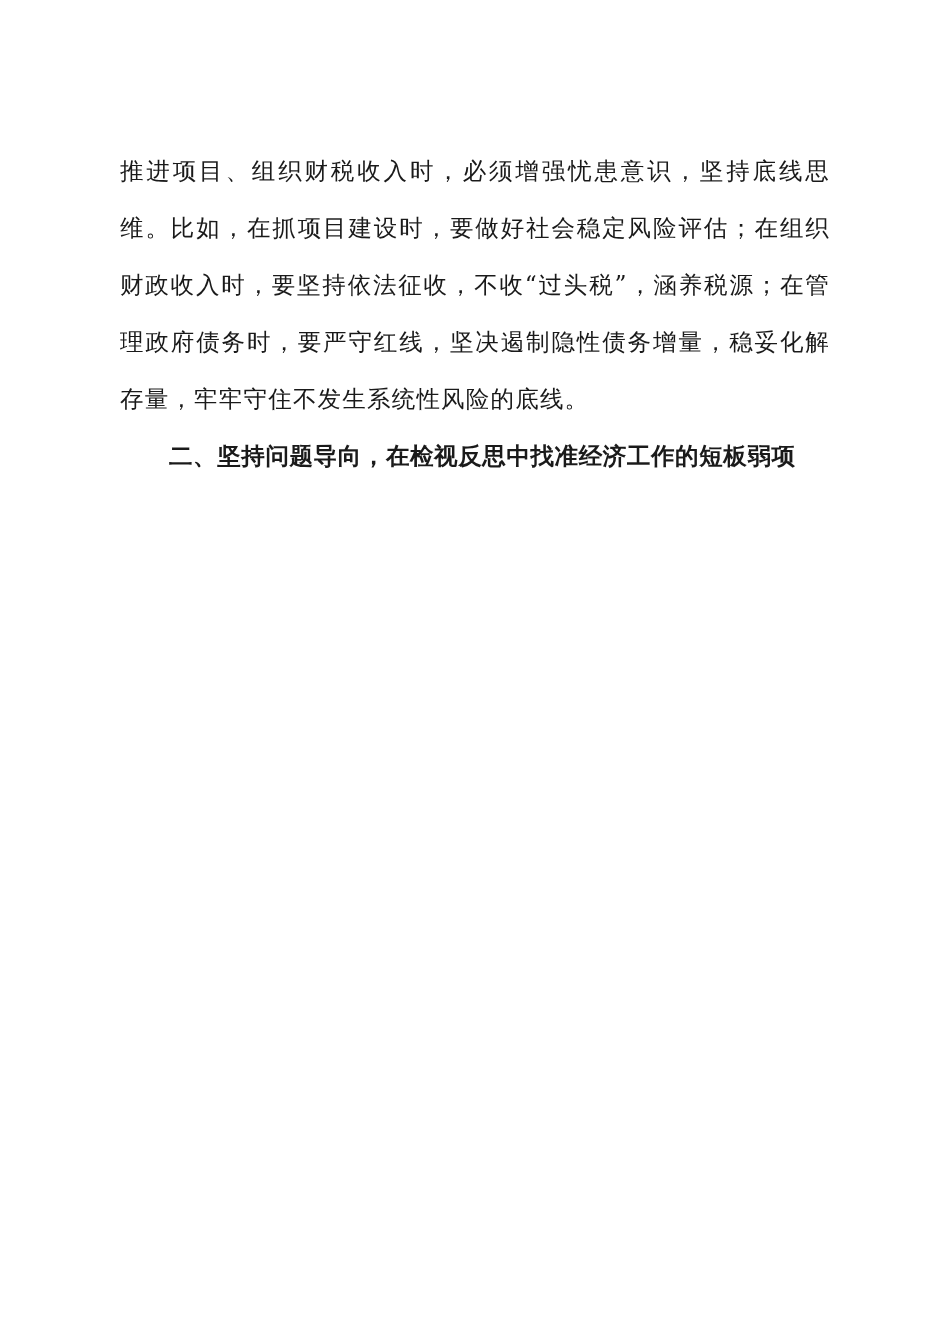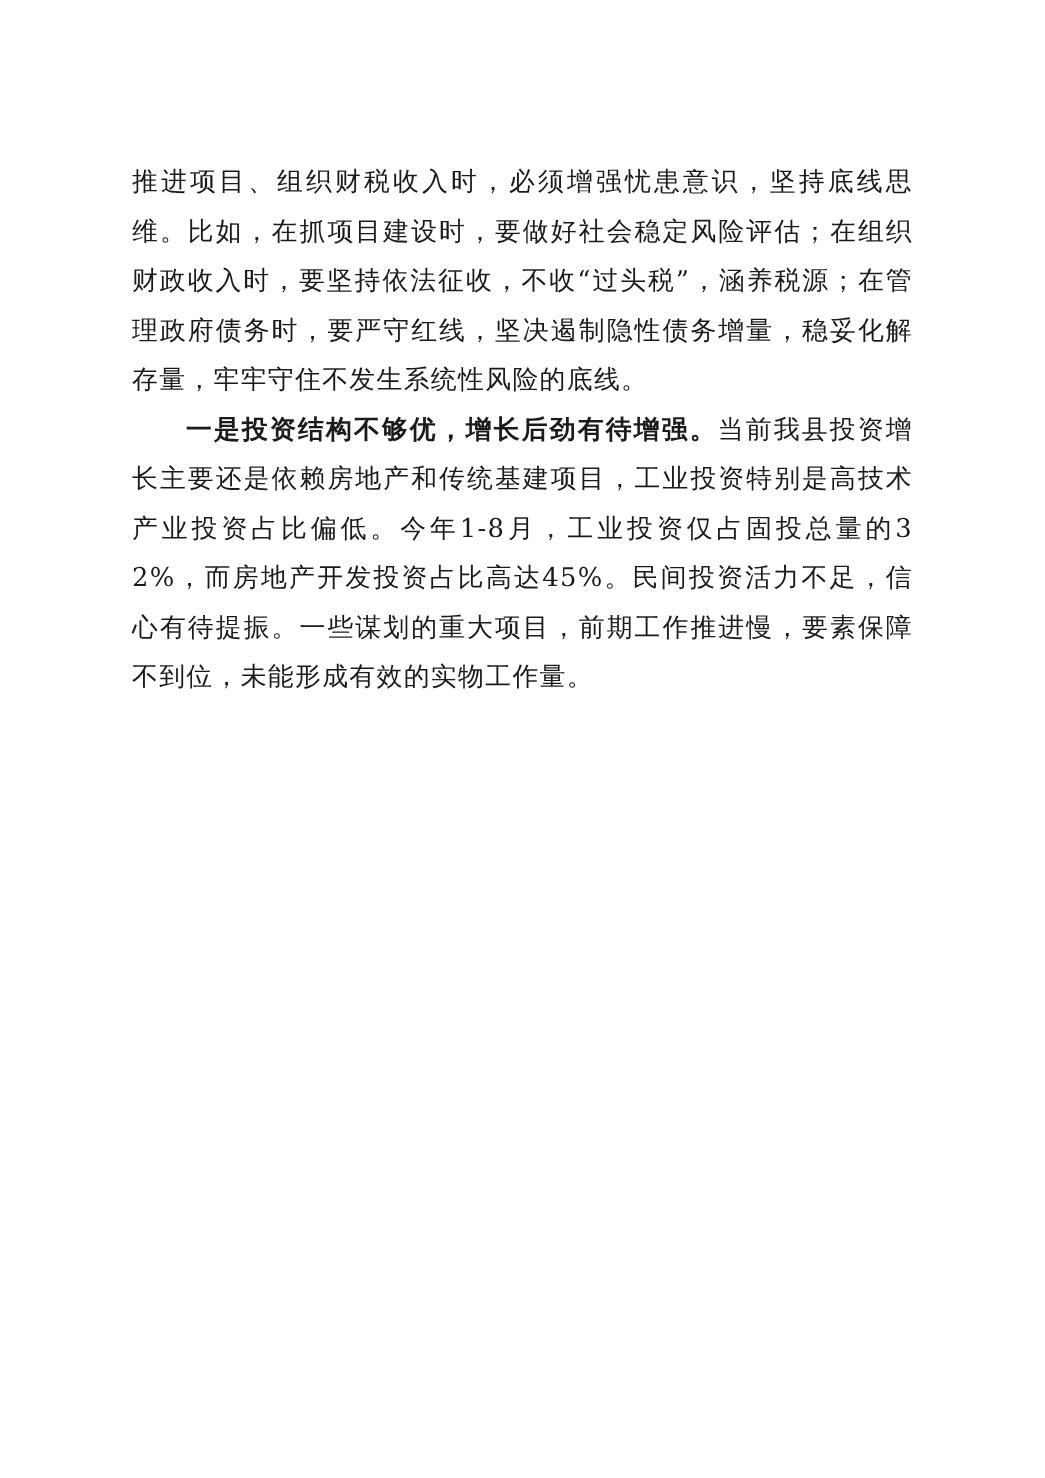--- a/index.html
+++ b/index.html
@@ -17,21 +17,21 @@
     }
     .page {
       position: absolute;
       left: 120px;
       top: 143px;
       width: 710px;
     }
     .para {
       margin: 0;
       font-size: 23.5px;
-      line-height: 45px;
+      line-height: 57px;
       text-align: justify;
       text-justify: inter-character;
       letter-spacing: 1.2px;
       word-break: break-all;
       white-space: normal;
     }
     .indent {
       text-indent: 49px;
     }
     .heading {
@@ -42,17 +42,17 @@
     .lead {
       font-weight: bold;
     }
   </style>
 </head>
 <body>
 
 <div class="page">
   <p class="para">推进项目、组织财税收入时，必须增强忧患意识，坚持底线思维。比如，在抓项目建设时，要做好社会稳定风险评估；在组织财政收入时，要坚持依法征收，不收“过头税”，涵养税源；在管理政府债务时，要严守红线，坚决遏制隐性债务增量，稳妥化解存量，牢牢守住不发生系统性风险的底线。</p>
 
+  <p class="para indent heading">二、坚持问题导向，在检视反思中找准经济工作的短板弱项</p>
 
 
-  <p class="para indent"><span class="lead">一是投资结构不够优，增长后劲有待增强。</span><span>当前我县投资增长主要还是依赖房地产和传统基建项目，工业投资特别是高技术产业投资占比偏低。今年1-8月，工业投资仅占固投总量的32%，而房地产开发投资占比高达45%。民间投资活力不足，信心有待提振。一些谋划的重大项目，前期工作推进慢，要素保障不到位，未能形成有效的实物工作量。</span></p>
 
 </div>
 
 </body></html>

